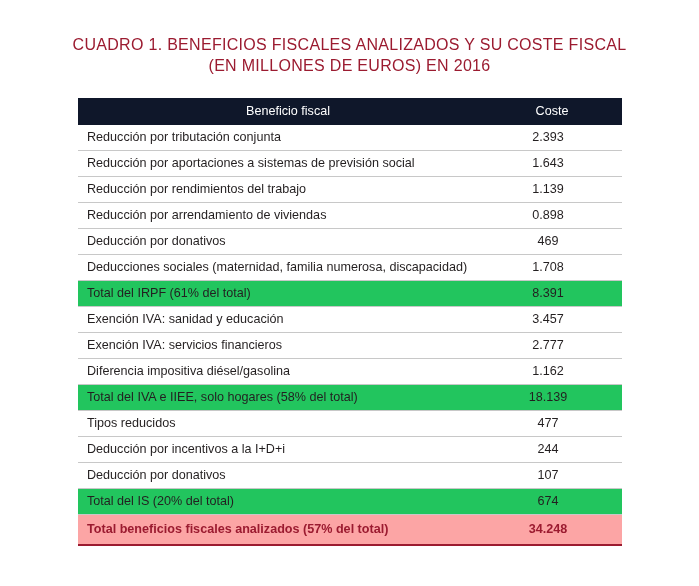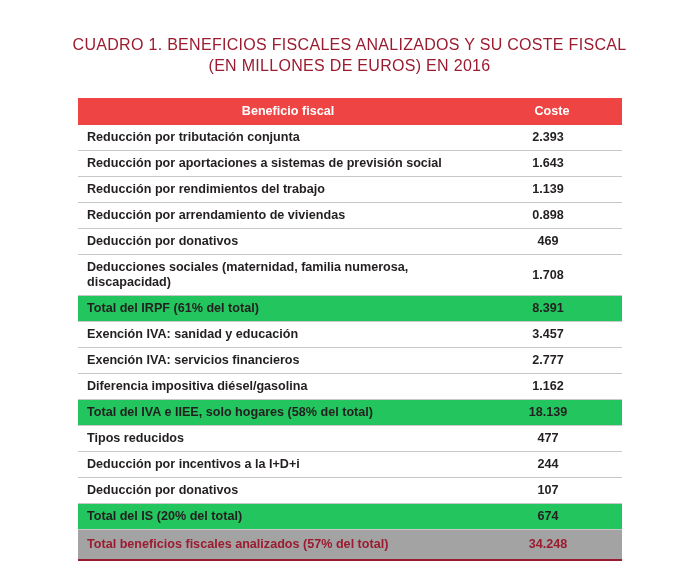--- a/index.html
+++ b/index.html
@@ -41,59 +41,58 @@
   .table-wrap {
     margin: 22px 78px 0 78px;
     width: 544px;
   }
   table.fiscal {
     width: 544px;
     border-collapse: collapse;
     font-size: 12.6px;
   }
   table.fiscal thead th {
-    background: #ef4444;
+    background: #0f172a;
     color: #ffffff;
-    font-weight: bold;
+    font-weight: normal;
     font-size: 12.6px;
     padding: 6px 0 7px 0;
     border: none;
   }
   table.fiscal thead th.th-concept {
     text-align: center;
     padding-left: 10px;
   }
   table.fiscal thead th.th-cost {
     text-align: center;
     width: 120px;
     padding-right: 6px;
   }
   table.fiscal td {
     border-bottom: 1px solid #c8c8c8;
     padding: 5px 0 5px 0;
     font-size: 12.6px;
     color: #231f20;
     line-height: 15px;
-    font-weight: bold;
   }
   table.fiscal td.c-label {
     padding-left: 9px;
     text-align: left;
   }
   table.fiscal td.c-value {
     text-align: center;
     padding-right: 14px;
     width: 120px;
     white-space: nowrap;
   }
   table.fiscal tr.subtotal td {
     background: #22c55e;
   }
   table.fiscal tr.grand td {
-    background: #a3a3a3;
+    background: #fca5a5;
     color: #9b1b30;
     font-weight: bold;
     border-bottom: none;
     border-top: 1px solid #c8c8c8;
     padding-top: 7px;
     padding-bottom: 7px;
   }
   .table-bottom-rule {
     height: 2px;
     background: #9b1b30;

